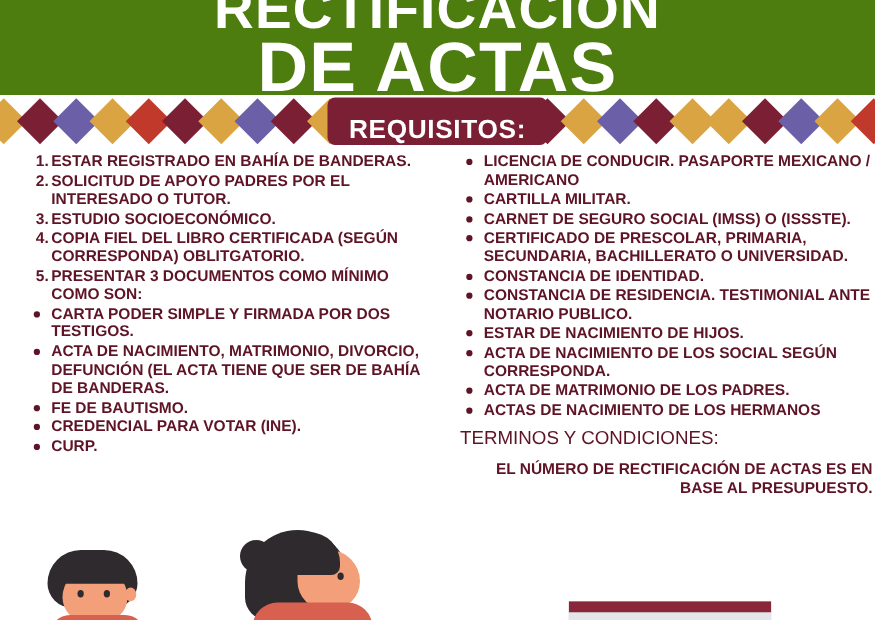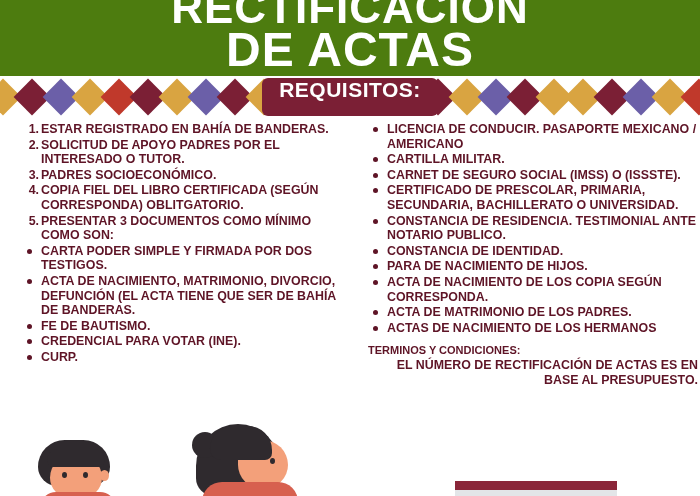--- a/index.html
+++ b/index.html
@@ -30,21 +30,21 @@
     font-weight: bold;
     letter-spacing: 1px;
     line-height: 1.0;
   }
   .title-line1 {
     top: -14px;
     font-size: 44px;
   }
   .title-line2 {
     top: 26px;
-    font-size: 48px;
+    font-size: 56px;
   }
 
   
   .band {
     position: absolute;
     top: 76px; left: 0;
     width: 700px;
     height: 42px;
     background: #ffffff;
     overflow: hidden;
@@ -68,21 +68,21 @@
 
   .requisitos-pill {
     position: absolute;
     left: 262px;
     top: 78px;
     width: 176px;
     height: 38px;
     background: #7b1f35;
     border-radius: 6px;
     display: flex;
-    align-items: flex-start;
+    align-items: flex-end;
     justify-content: center;
     z-index: 5;
   }
   .requisitos-pill span {
     color: #ffffff;
     font-weight: bold;
     font-size: 21px;
     letter-spacing: 0.5px;
   }
 
@@ -135,24 +135,24 @@
     border-radius: 50%;
     background: #5e1426;
   }
   li .txt { display: block; }
 
   .terms {
     margin-top: 9px;
   }
   .terms-title {
     color: #5e1426;
-    font-weight: bold;
-    font-size: 11px;
+    font-weight: normal;
+    font-size: 15px;
     line-height: 13px;
-    margin-bottom: 1px;
+    margin-bottom: 11px;
   }
   .terms-body {
     color: #5e1426;
     font-weight: bold;
     font-size: 12.4px;
     line-height: 14.6px;
     text-align: right;
   }
 
   
@@ -308,21 +308,21 @@
         <li>
           <span class="marker">1.</span>
           <span class="txt">ESTAR REGISTRADO EN BAHÍA DE BANDERAS.</span>
         </li>
         <li>
           <span class="marker">2.</span>
           <span class="txt">SOLICITUD DE APOYO PADRES POR EL INTERESADO O TUTOR.</span>
         </li>
         <li>
           <span class="marker">3.</span>
-          <span class="txt">PADRES SOCIOECONÓMICO.</span>
+          <span class="txt">ESTUDIO SOCIOECONÓMICO.</span>
         </li>
         <li>
           <span class="marker">4.</span>
           <span class="txt">COPIA FIEL DEL LIBRO CERTIFICADA (SEGÚN CORRESPONDA) OBLITGATORIO.</span>
         </li>
         <li>
           <span class="marker">5.</span>
           <span class="txt">PRESENTAR 3 DOCUMENTOS COMO MÍNIMO COMO SON:</span>
         </li>
       </ol>
@@ -363,33 +363,33 @@
         <li>
           <span class="bullet-dot"></span>
           <span class="txt">CARNET DE SEGURO SOCIAL (IMSS) O (ISSSTE).</span>
         </li>
         <li>
           <span class="bullet-dot"></span>
           <span class="txt">CERTIFICADO DE PRESCOLAR, PRIMARIA, SECUNDARIA, BACHILLERATO O UNIVERSIDAD.</span>
         </li>
         <li>
           <span class="bullet-dot"></span>
+          <span class="txt">CONSTANCIA DE IDENTIDAD.</span>
+        </li>
+        <li>
+          <span class="bullet-dot"></span>
           <span class="txt">CONSTANCIA DE RESIDENCIA. TESTIMONIAL ANTE NOTARIO PUBLICO.</span>
         </li>
         <li>
           <span class="bullet-dot"></span>
-          <span class="txt">CONSTANCIA DE IDENTIDAD.</span>
-        </li>
-        <li>
-          <span class="bullet-dot"></span>
-          <span class="txt">PARA DE NACIMIENTO DE HIJOS.</span>
-        </li>
-        <li>
-          <span class="bullet-dot"></span>
-          <span class="txt">ACTA DE NACIMIENTO DE LOS COPIA SEGÚN CORRESPONDA.</span>
+          <span class="txt">ESTAR DE NACIMIENTO DE HIJOS.</span>
+        </li>
+        <li>
+          <span class="bullet-dot"></span>
+          <span class="txt">ACTA DE NACIMIENTO DE LOS SOCIAL SEGÚN CORRESPONDA.</span>
         </li>
         <li>
           <span class="bullet-dot"></span>
           <span class="txt">ACTA DE MATRIMONIO DE LOS PADRES.</span>
         </li>
         <li>
           <span class="bullet-dot"></span>
           <span class="txt">ACTAS DE NACIMIENTO DE LOS HERMANOS</span>
         </li>
       </ul>

